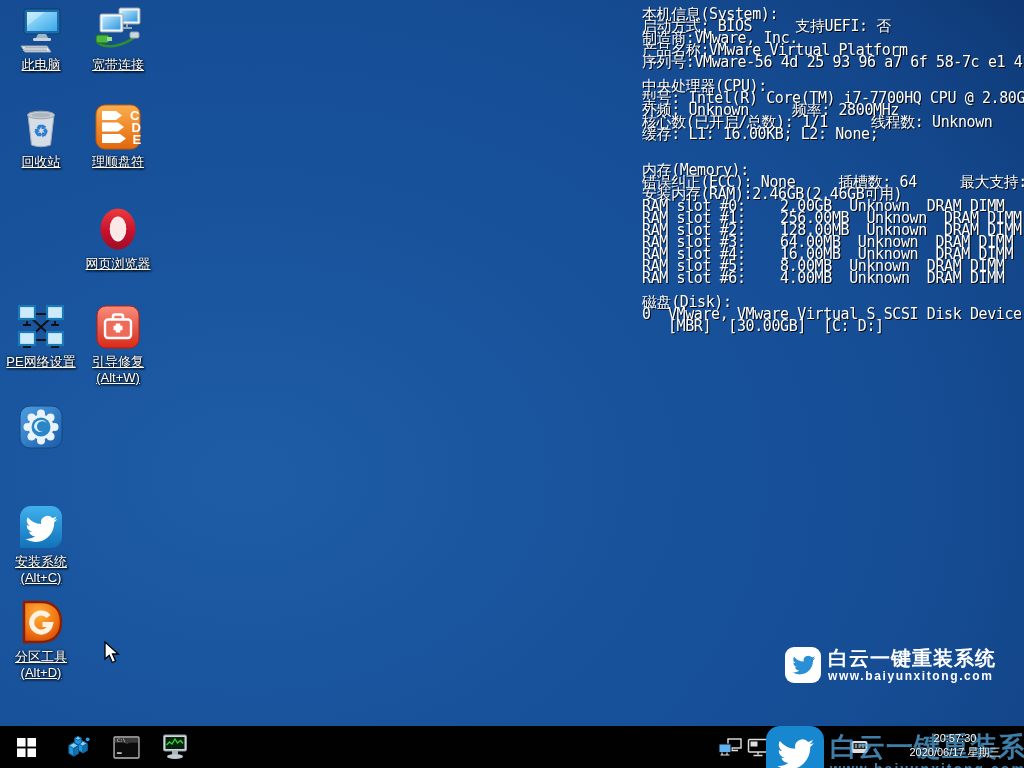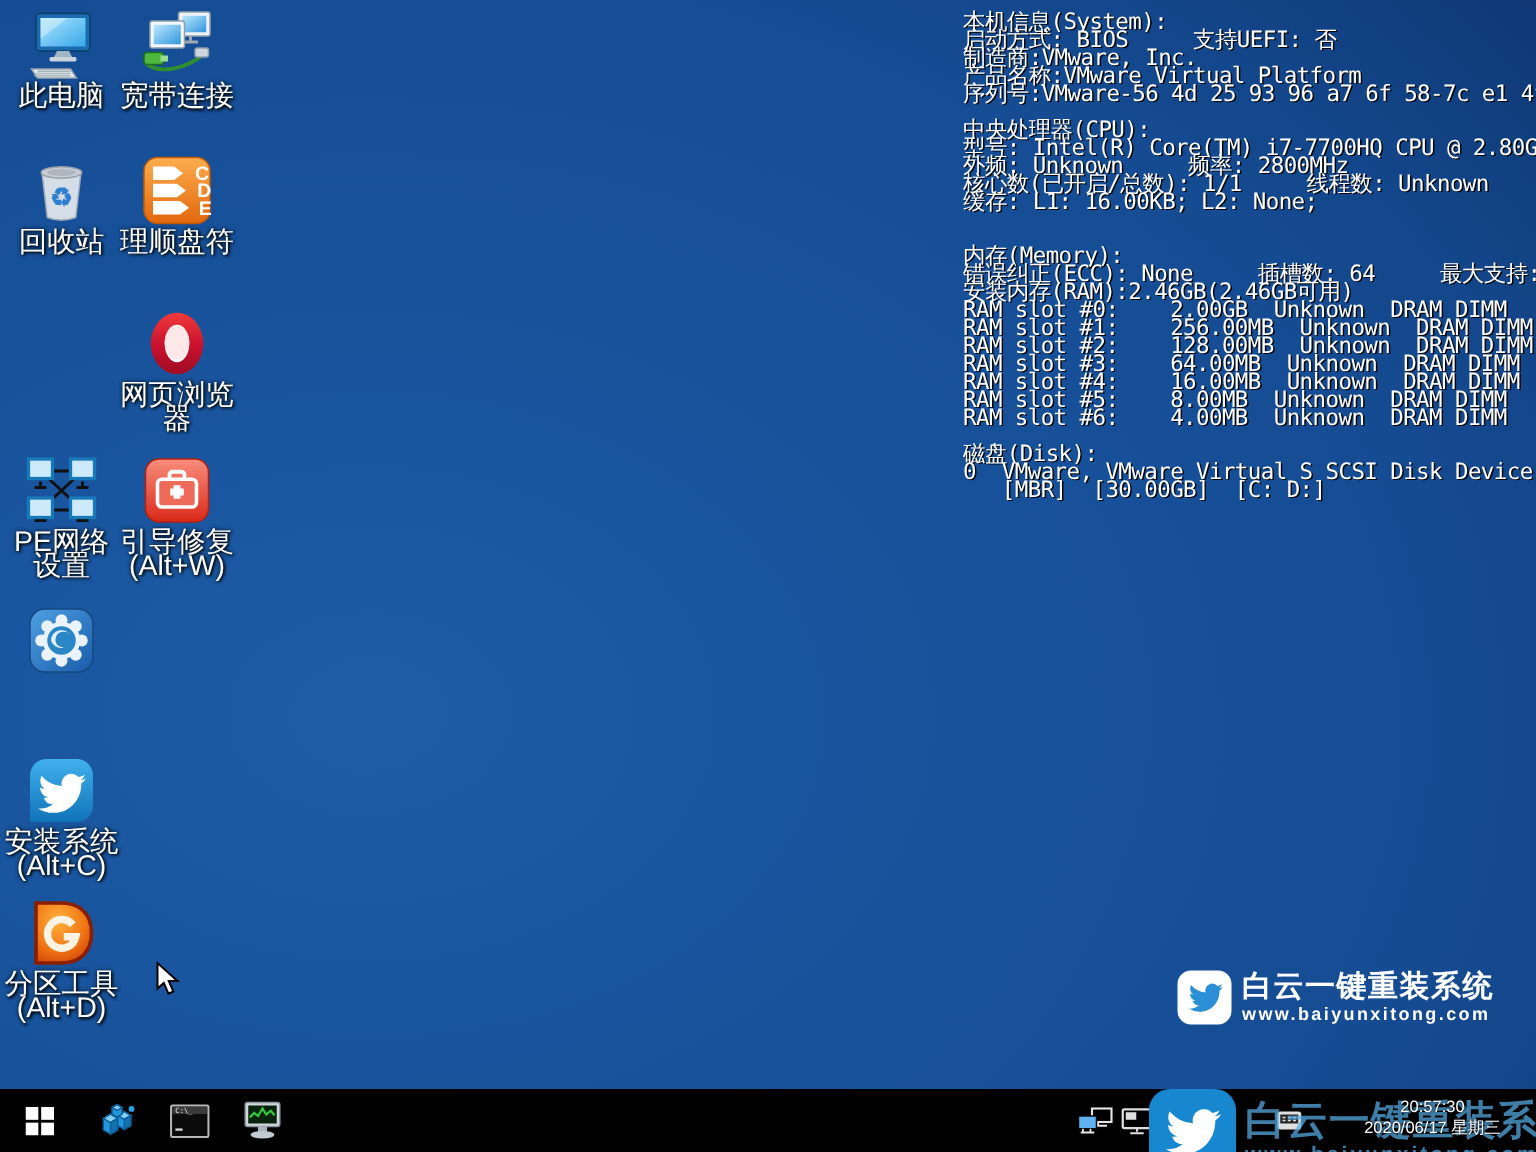--- a/index.html
+++ b/index.html
@@ -8,22 +8,22 @@
   #desktop{position:absolute;inset:0;width:1024px;height:768px;overflow:hidden;
     background:
       radial-gradient(1150px 820px at 24% 62%, #1e5da6 0%, #17519a 38%, #11418302 100%),
       radial-gradient(1150px 900px at 26% 64%, #1d5ba4 0%, #164e96 40%, #103d7d 70%, #0a2c60 95%, #092550 100%);
   }
 
   
   .dicon{position:absolute;width:78px;text-align:center;cursor:default;}
   .dicon .art{width:48px;height:48px;margin:0 auto;}
   .dicon .art svg{width:48px;height:48px;display:block;}
-  .dicon .lbl{margin-top:3px;color:#fff;font-size:19px;line-height:16px;
-    white-space:pre-line;text-shadow:1px 1px 2px #000,0 0 3px rgba(0,0,0,.85);}
+  .dicon .lbl{margin-top:3px;color:#fff;font-size:13px;line-height:16px;
+    white-space:pre-line;text-shadow:1px 1px 2px #000,0 0 3px rgba(0,0,0,.85);text-decoration:underline;}
   .c1{left:2px;} .c2{left:79px;}
   .r1{top:6px;} .r2{top:103px;} .r3{top:205px;} .r4{top:303px;}
   .r5{top:403px;} .r6{top:503px;} .r7{top:598px;}
 
   
   #sysinfo{position:absolute;left:642px;top:8px;color:#fff;z-index:2;
     font-family:"DejaVu Sans Mono",monospace;font-size:15px;line-height:12px;
     letter-spacing:-0.4px;text-shadow:1px 1px 0 rgba(0,0,0,.95);}
   #sysinfo pre{margin:0 0 12px 0;font:inherit;white-space:pre;}
   #sysinfo pre.gap2{margin-bottom:24px;}

